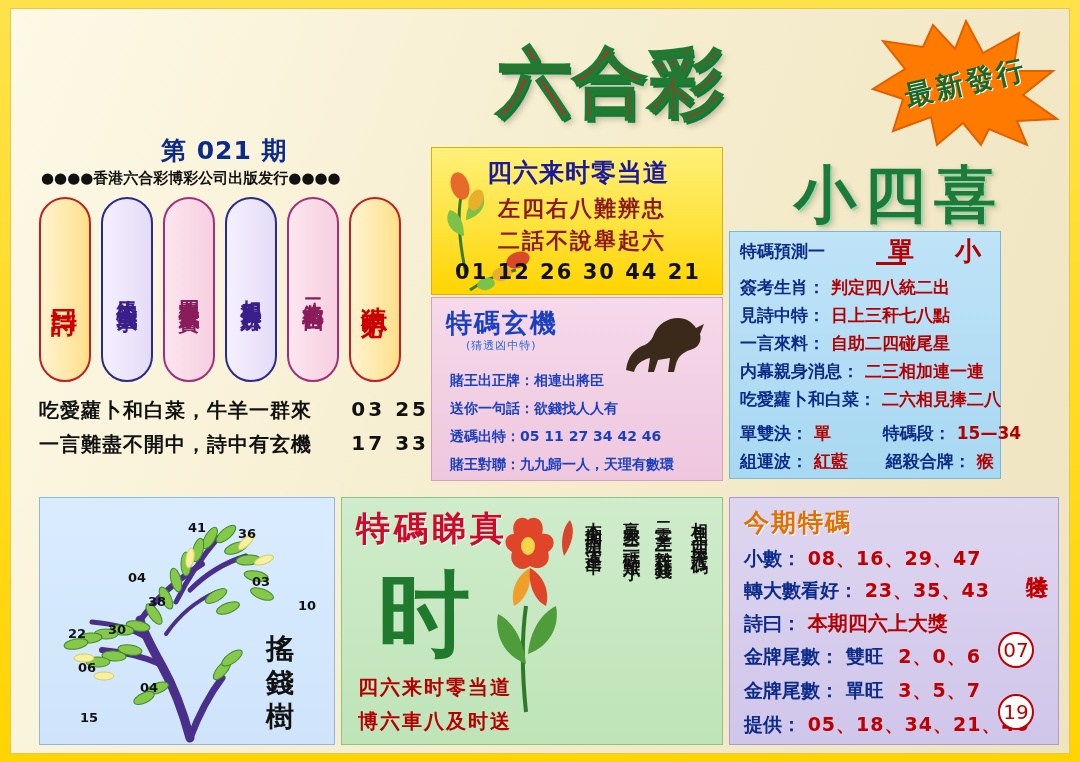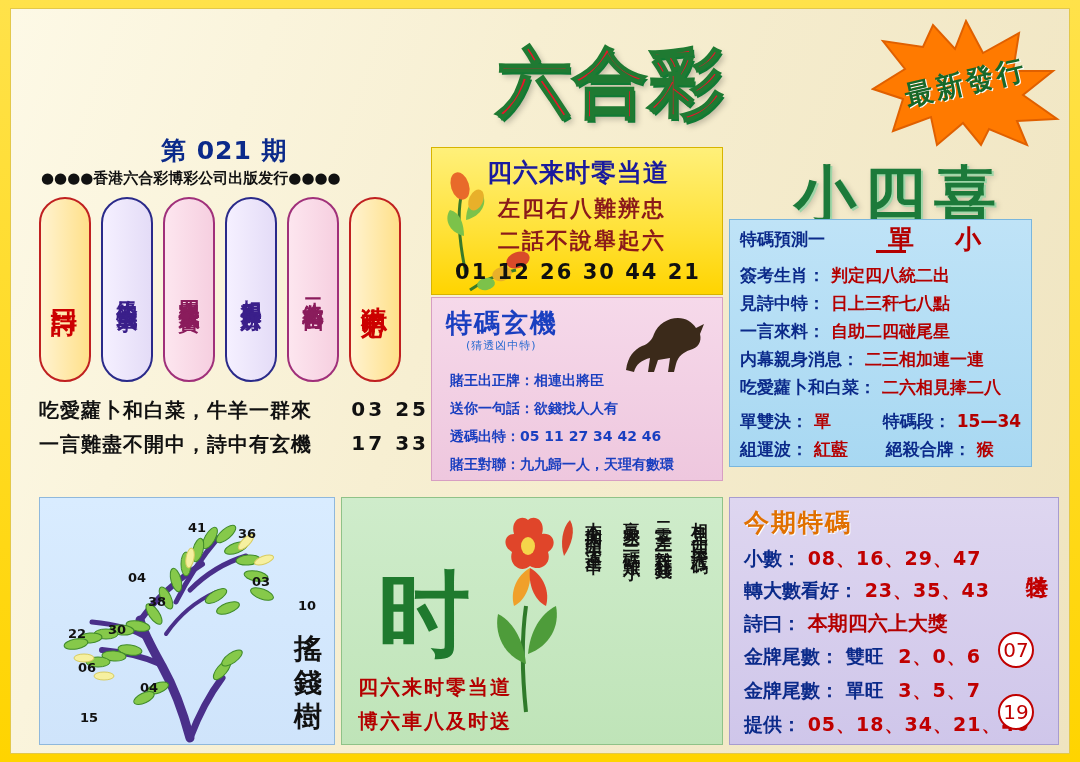--- a/index.html
+++ b/index.html
@@ -132,21 +132,21 @@
     left:34px; top:40px; font-size:11px; color:#2a6ad0; letter-spacing:1px;
   }
   .pk-line {
     position:absolute; left:18px; width:262px;
     font-size:14px; font-weight:bold; color:#1a3fc0; letter-spacing:0px;
     white-space:nowrap;
   }
 
   
   #blue-box {
-    left:718px; top:210px; width:303px; height:248px;
+    left:718px; top:222px; width:272px; height:248px;
     background:linear-gradient(180deg,#bfe3f7 0%, #a8d8f2 100%);
     border:1px solid #79b6dd;
   }
   .bl-row {
     position:absolute; left:10px; width:312px; height:24px;
     font-size:17px; font-weight:bold; color:#0b2a8a; white-space:nowrap;
     letter-spacing:0px;
   }
   .bl-row .lbl { color:#0b2a8a; }
   .bl-row .val { color:#b40000; }
@@ -154,21 +154,21 @@
   
   #tree-box {
     left:28px; top:488px; width:296px; height:248px;
     background:linear-gradient(180deg,#d9ecff 0%, #cfe4fb 100%);
     border:1px solid #8fb8dc;
   }
   #tree-box .tnum {
     position:absolute; font-size:13px; font-weight:bold; color:#111;
   }
   #tree-label {
-    position:absolute; right:6px; bottom:10px; width:40px;
+    position:absolute; right:34px; bottom:10px; width:40px;
     font-size:28px; font-weight:bold; color:#111; line-height:34px; text-align:center;
   }
 
   
   #green-box {
     left:330px; top:488px; width:382px; height:248px;
     background:linear-gradient(180deg,#cfeccb 0%, #bfe4b8 100%);
     border:1px solid #8fc288;
   }
   #gb-title {
@@ -393,20 +393,21 @@
       <span class="tnum" style="left:28px;  top:128px;">22</span>
       <span class="tnum" style="left:68px;  top:124px;">30</span>
       <span class="tnum" style="left:38px;  top:162px;">06</span>
       <span class="tnum" style="left:100px; top:182px;">04</span>
       <span class="tnum" style="left:40px;  top:212px;">15</span>
 
       <div id="tree-label">搖錢樹</div>
     </div>
 
     <div id="green-box" class="abs">
+      <div id="gb-title">特碼睇真</div>
       <div id="gb-big">时</div>
 
       <svg style="position:absolute; left:126px; top:16px;" width="120" height="200" viewBox="0 0 120 200">
         <path d="M58 198 C54 160 54 120 58 92" stroke="#2f7a2a" stroke-width="4" fill="none"></path>
         <path d="M58 150 C36 142 26 120 30 100 C46 108 56 128 58 150Z" fill="#4e9c3a"></path>
         <path d="M60 140 C82 132 92 112 88 92 C72 100 62 118 60 140Z" fill="#4e9c3a"></path>
         <path d="M46 20 C42 6 54 0 60 6 C66 0 78 6 74 20 C86 18 90 32 80 38 C84 50 72 58 62 52 C52 60 40 50 44 38 C34 32 36 20 46 20Z" fill="#e0452a"></path>
         <path d="M62 54 C48 62 42 78 46 92 C58 86 64 70 62 54Z" fill="#f0a02a"></path>
         <path d="M62 54 C76 62 82 78 78 92 C66 86 60 70 62 54Z" fill="#e0452a"></path>
         <ellipse cx="60" cy="32" rx="7" ry="9" fill="#f5d54a"></ellipse>

